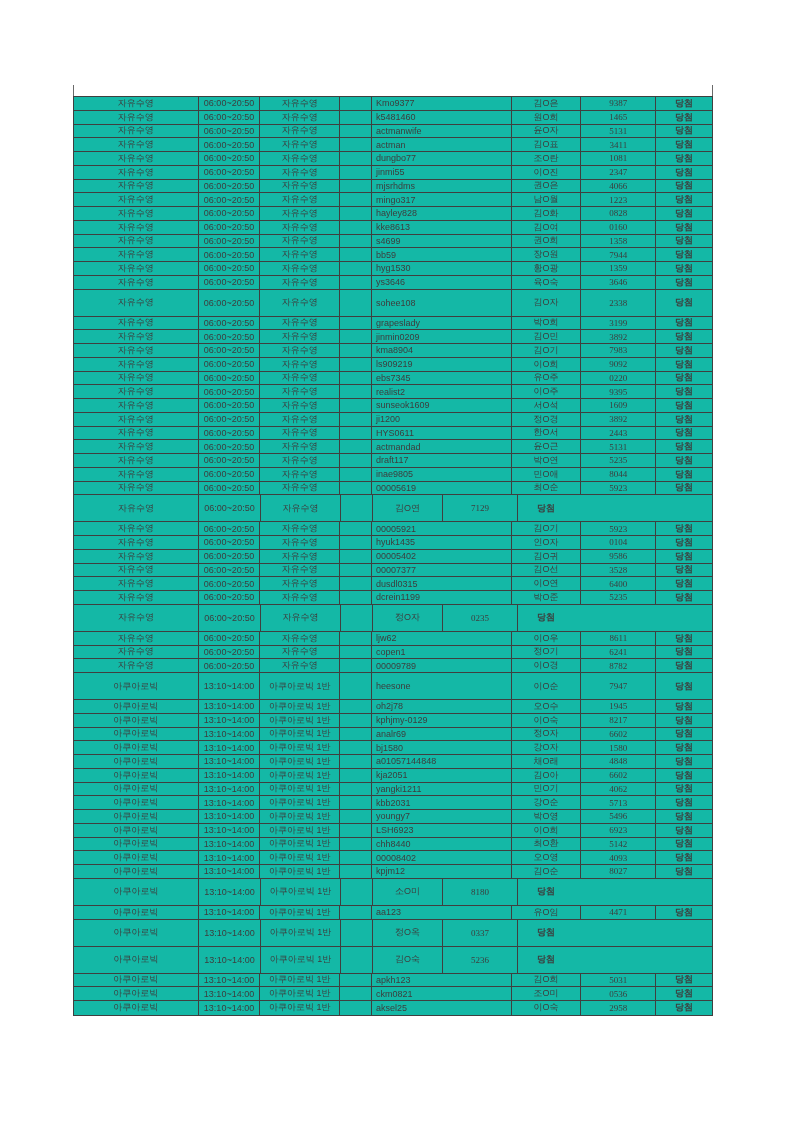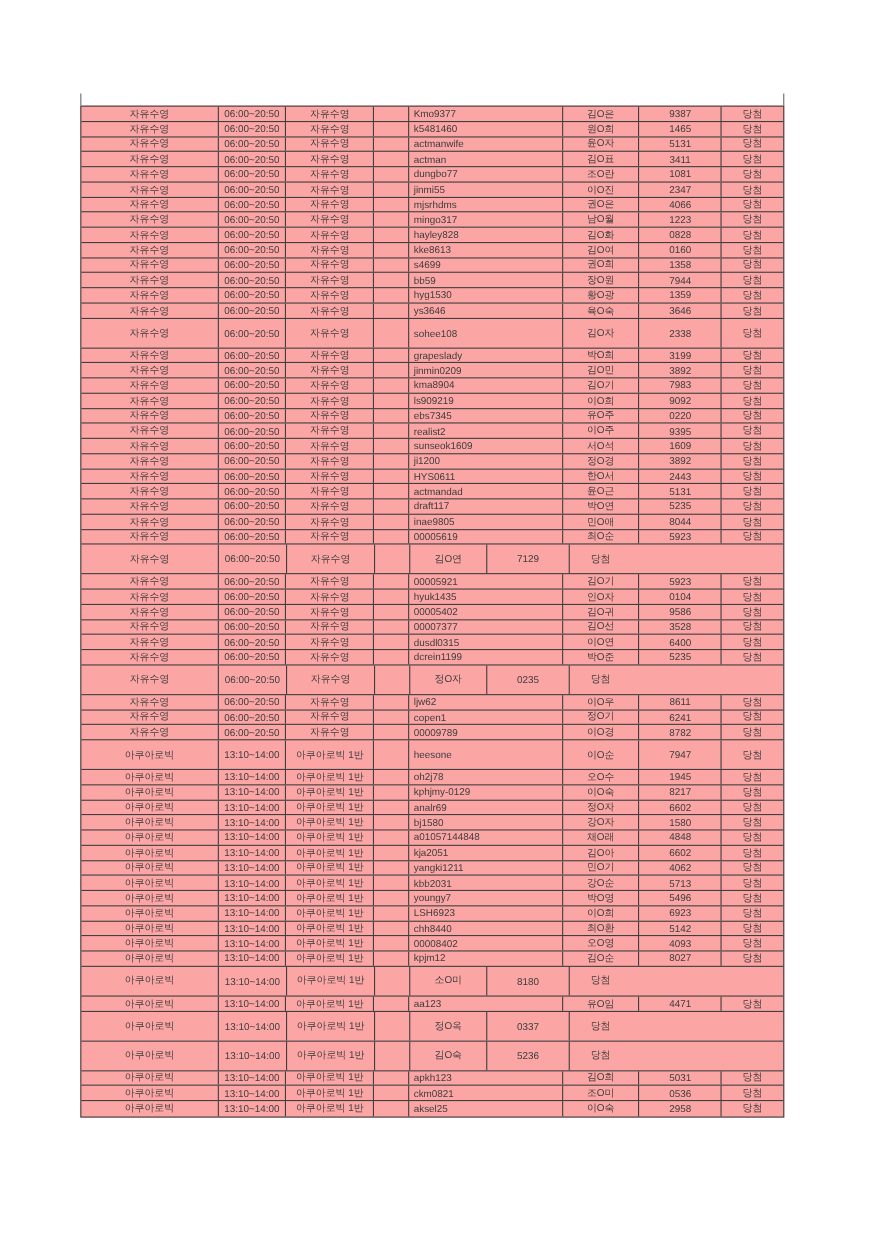--- a/index.html
+++ b/index.html
@@ -22,21 +22,21 @@
     width: 1px;
     background: #6a6a6a;
   }
   .results-table {
     position: absolute;
     left: 73px;
     top: 96px;
     width: 640px;
     border: 1px solid #3f3f3f;
     box-sizing: border-box;
-    background: #fca5a5;
+    background: #14b8a6;
   }
   .row {
     display: flex;
     height: 13.75px;
     box-sizing: border-box;
     border-bottom: 1px solid #3f3f3f;
   }
   .row:last-child {
     border-bottom: none;
   }
@@ -53,22 +53,22 @@
     overflow: hidden;
     letter-spacing: 0;
   }
   .cell:last-child { border-right: none; }
   .col0 { width: 125px; }
   .col1 { width: 62px; }
   .col2 { width: 80px; }
   .col3 { width: 32px; }
   .col4 { width: 140px; justify-content: flex-start; padding-left: 4px; }
   .col5 { width: 70px; }
-  .col6 { width: 75px; }
-  .col7 { width: 56px; }
+  .col6 { width: 75px; font-family: Liberation Serif, serif; }
+  .col7 { width: 56px; font-weight: bold; }
 </style>
 </head>
 <body>
 
 <div class="page">
 
   <div class="cut-stub" style="left:73px"></div>
   <div class="cut-stub" style="left:712px"></div>
 
   <div class="results-table">

